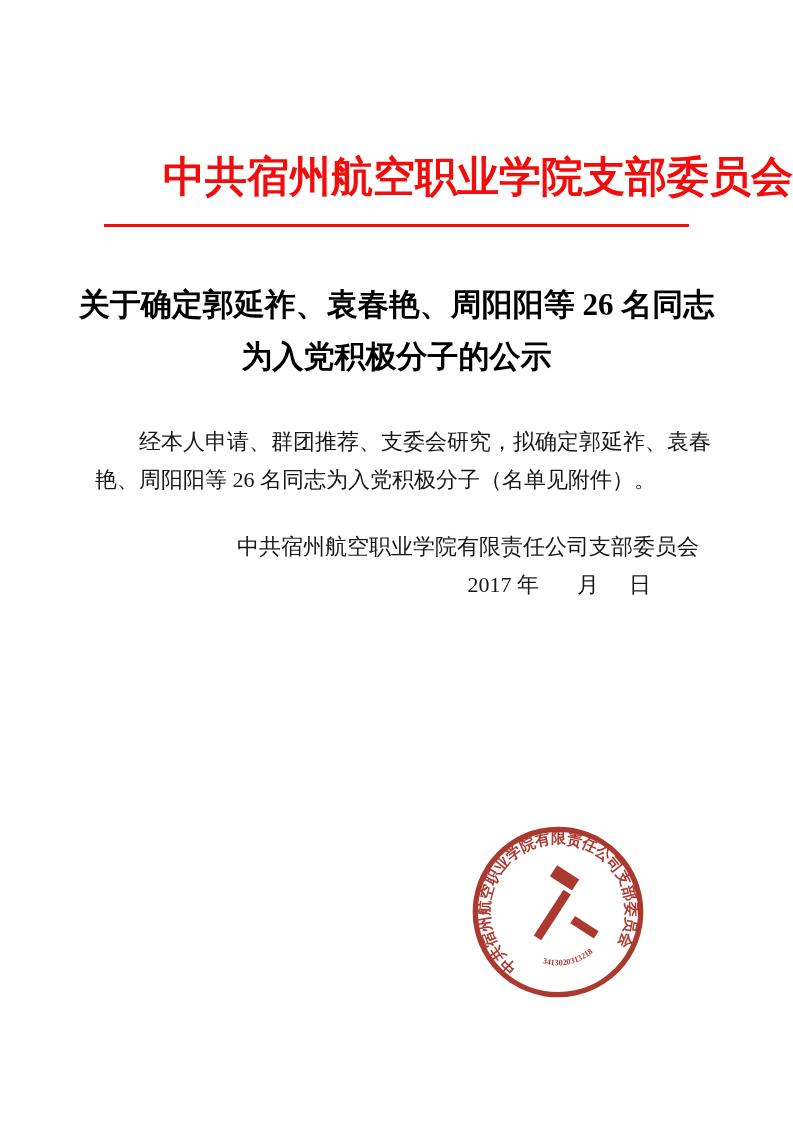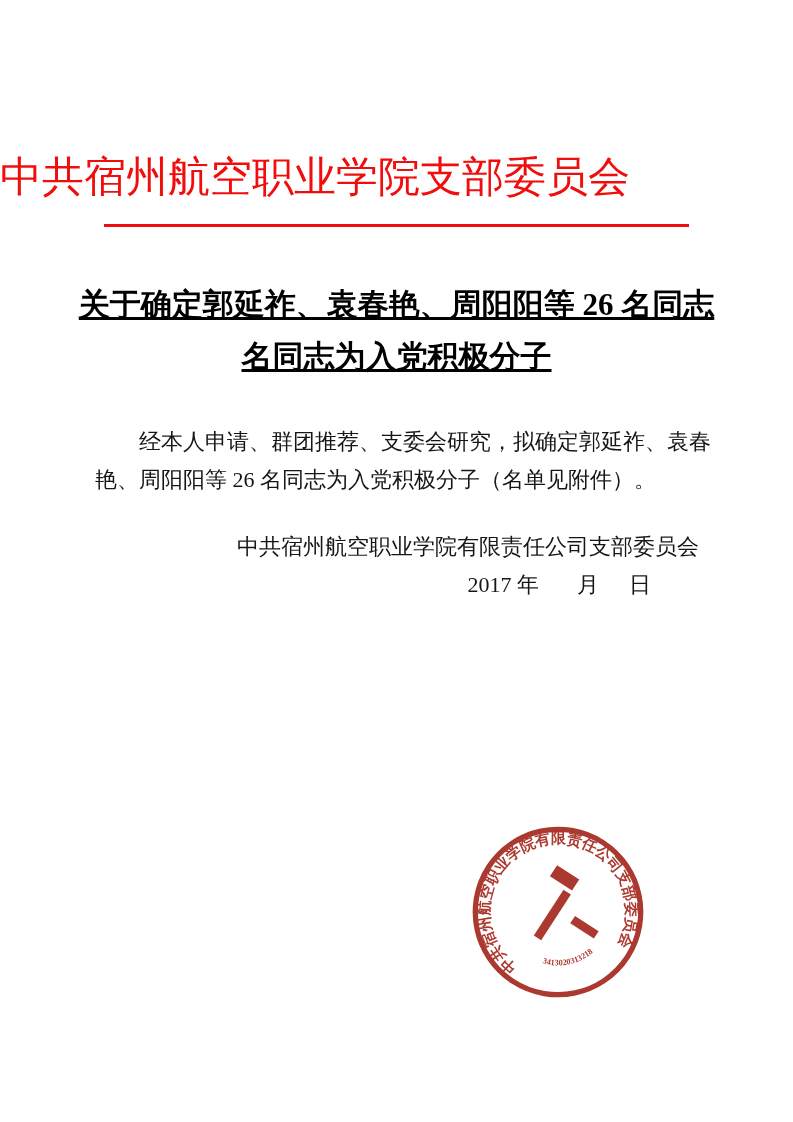--- a/index.html
+++ b/index.html
@@ -1,33 +1,33 @@
 <!DOCTYPE html>
 <html><head>
 <meta charset="utf-8">
 <style>
   html,body{margin:0;padding:0;background:#ffffff;}
   .page{
     position:relative;width:793px;height:1122px;background:#ffffff;overflow:hidden;
     font-family:"Liberation Serif","DejaVu Serif",serif;color:#111;
   }
   .letterhead{
-    margin:152px 0 0 0;text-align:left;
-    font-size:42px;line-height:50px;font-weight:400;color:#f20d0d;
+    margin:152px 0 0 0;text-align:right;
+    font-size:42px;line-height:50px;font-weight:700;color:#f20d0d;
     letter-spacing:0px;white-space:nowrap;
   }
   .letterhead-rule{
     width:585px;margin:22px auto 0 auto;height:0;
     border-top:3px solid #f20d0d;
   }
   .doc-title{
     margin:52px 0 0 0;text-align:center;
     font-size:31px;line-height:52px;font-weight:700;color:#000;
   }
-  .doc-title .title-line{display:block;text-decoration:underline;}
+  .doc-title .title-line{display:block;}
   .body-text{
     margin:40px 82px 0 95px;
     font-size:22px;line-height:37.5px;text-align:justify;color:#161616;
   }
   .para{margin:0;font-family:Liberation Serif, serif;}
   .indent{text-indent:2em;}
   .contact2{text-indent:7em;}
   .sig-org{margin-top:30px;text-align:right;padding-right:12px;white-space:nowrap;}
   .sig-date{text-align:right;padding-right:60px;white-space:nowrap;}
   .date-month{margin-left:38px;}
@@ -43,21 +43,21 @@
 <body>
 
 <div class="page">
 
   <div class="letterhead">中共宿州航空职业学院支部委员会</div>
 
   <div class="letterhead-rule"></div>
 
   <h1 class="doc-title">
     <span class="title-line">关于确定郭延祚、袁春艳、周阳阳等 26 名同志</span>
-    <span class="title-line">名同志为入党积极分子</span>
+    <span class="title-line">为入党积极分子的公示</span>
   </h1>
 
   <div class="body-text">
     <p class="para indent">经本人申请、群团推荐、支委会研究，拟确定郭延祚、袁春艳、周阳阳等 26 名同志为入党积极分子（名单见附件）。</p>
 
     <div class="sig-org">中共宿州航空职业学院有限责任公司支部委员会</div>
     <div class="sig-date">
       <span>2017 年</span><span class="date-month">月</span><span class="date-day">日</span>
     </div>
   </div>

